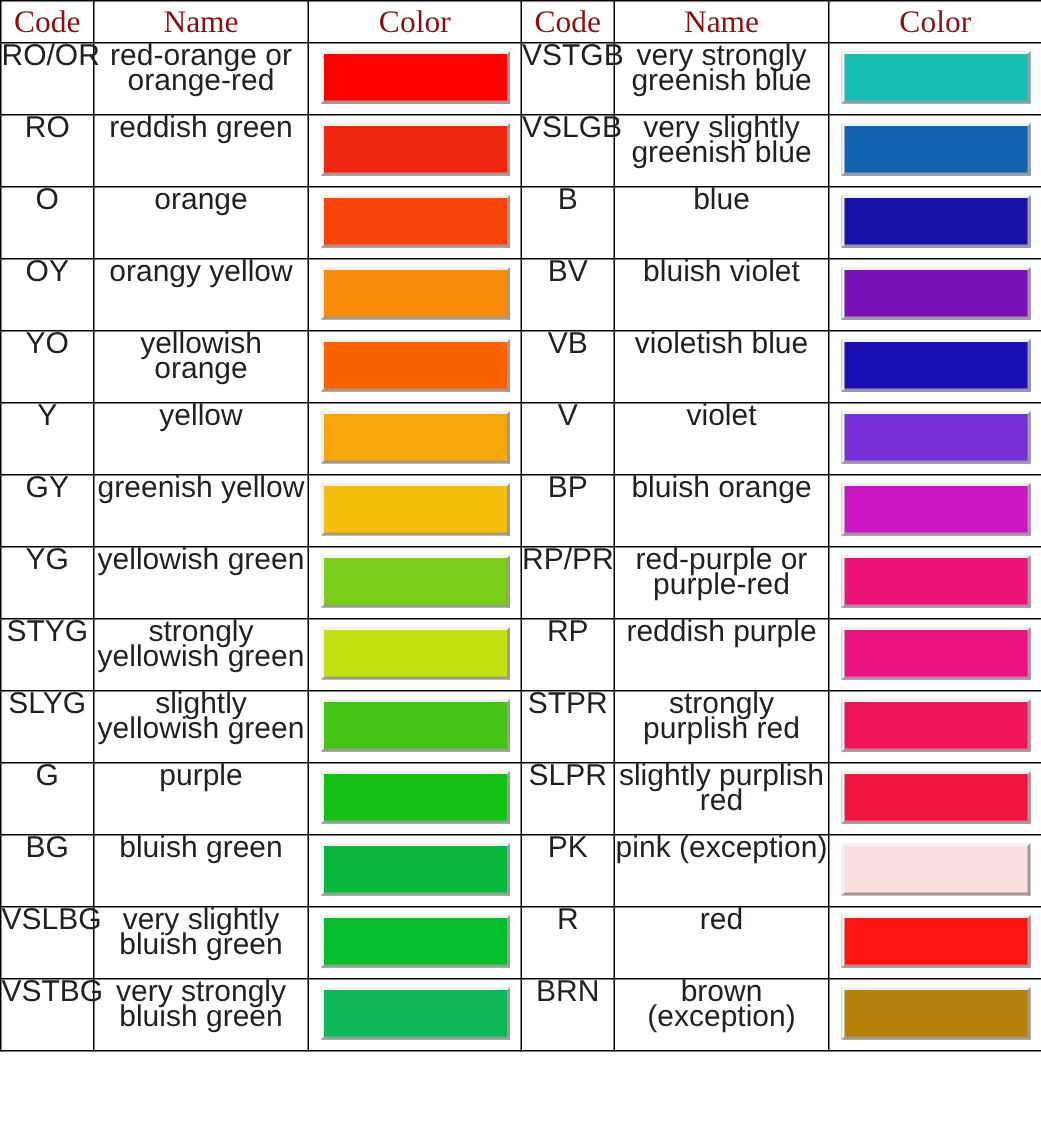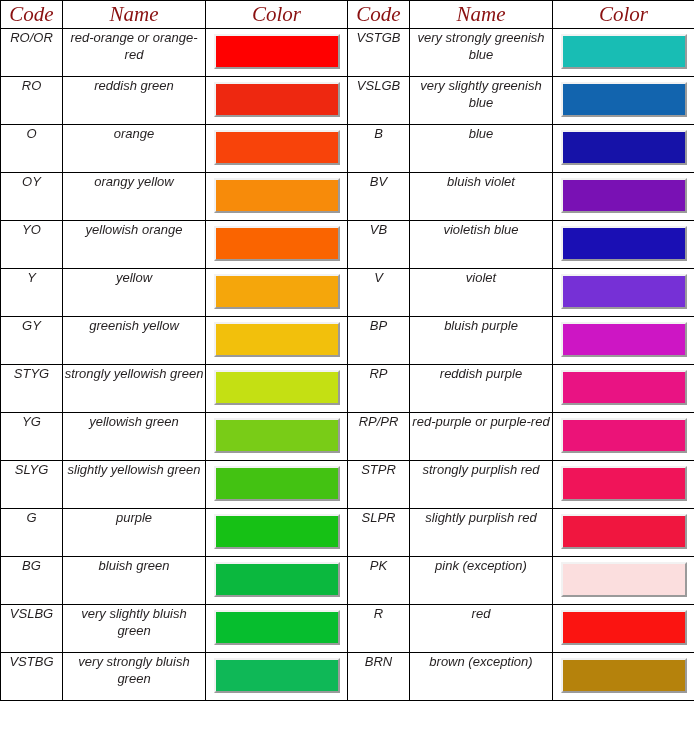--- a/index.html
+++ b/index.html
@@ -20,21 +20,20 @@
     position: relative;
     background: #ffffff;
     box-sizing: border-box;
   }
 
   table.color-table {
     border-collapse: collapse;
     table-layout: fixed;
     width: 694px;
     margin: 0;
-    font-style: italic;
   }
 
   table.color-table td,
   table.color-table th {
     border: 1px solid #000000;
     padding: 0;
     margin: 0;
     vertical-align: top;
     background: #ffffff;
     box-sizing: border-box;
@@ -53,21 +52,21 @@
     color: #8a1010;
     text-align: center;
     height: 27px;
     line-height: 27px;
     padding: 0;
     white-space: nowrap;
   }
 
   
   td.code, td.name {
-    font-size: 13px;
+    font-size: 20px;
     color: #231f20;
     text-align: center;
     padding-top: 5px;
     line-height: 17px;
   }
   td.name { padding-left: 3px; padding-right: 3px; }
 
   td.colorcell {
     padding: 0;
   }
@@ -183,47 +182,47 @@
             <div class="swatch" style="background: rgb(118, 48, 214);"></div>
           </td>
         </tr>
         <tr class="datarow">
           <td class="code">GY</td>
           <td class="name">greenish yellow</td>
           <td class="colorcell">
             <div class="swatch" style="background: rgb(242, 192, 12);"></div>
           </td>
           <td class="code">BP</td>
-          <td class="name">bluish purple</td>
+          <td class="name">bluish orange</td>
           <td class="colorcell">
             <div class="swatch" style="background: rgb(205, 22, 196);"></div>
+          </td>
+        </tr>
+        <tr class="datarow">
+          <td class="code">YG</td>
+          <td class="name">yellowish green</td>
+          <td class="colorcell">
+            <div class="swatch" style="background: rgb(121, 204, 23);"></div>
+          </td>
+          <td class="code">RP/PR</td>
+          <td class="name">red-purple or purple-red</td>
+          <td class="colorcell">
+            <div class="swatch" style="background: rgb(235, 19, 120);"></div>
           </td>
         </tr>
         <tr class="datarow">
           <td class="code">STYG</td>
           <td class="name">strongly yellowish green</td>
           <td class="colorcell">
             <div class="swatch" style="background: rgb(196, 224, 19);"></div>
           </td>
           <td class="code">RP</td>
           <td class="name">reddish purple</td>
           <td class="colorcell">
             <div class="swatch" style="background: rgb(233, 19, 131);"></div>
-          </td>
-        </tr>
-        <tr class="datarow">
-          <td class="code">YG</td>
-          <td class="name">yellowish green</td>
-          <td class="colorcell">
-            <div class="swatch" style="background: rgb(121, 204, 23);"></div>
-          </td>
-          <td class="code">RP/PR</td>
-          <td class="name">red-purple or purple-red</td>
-          <td class="colorcell">
-            <div class="swatch" style="background: rgb(235, 19, 120);"></div>
           </td>
         </tr>
         <tr class="datarow">
           <td class="code">SLYG</td>
           <td class="name">slightly yellowish green</td>
           <td class="colorcell">
             <div class="swatch" style="background: rgb(67, 194, 18);"></div>
           </td>
           <td class="code">STPR</td>
           <td class="name">strongly purplish red</td>

